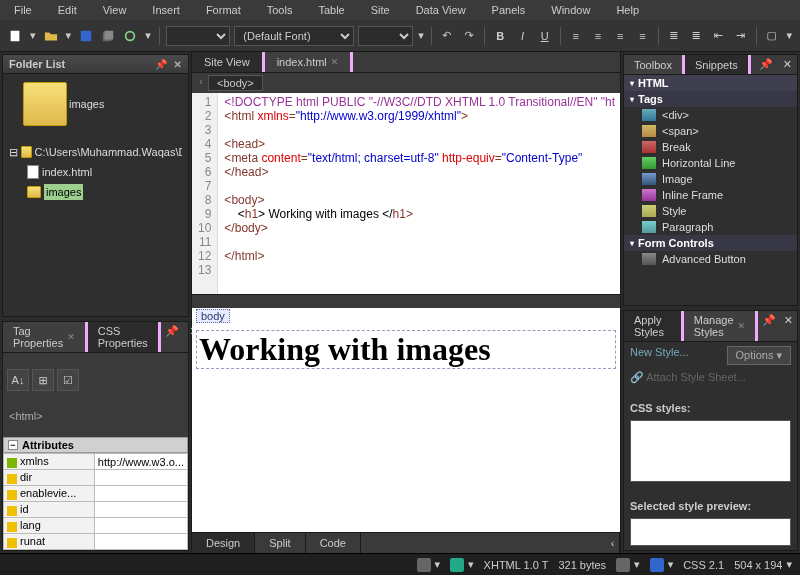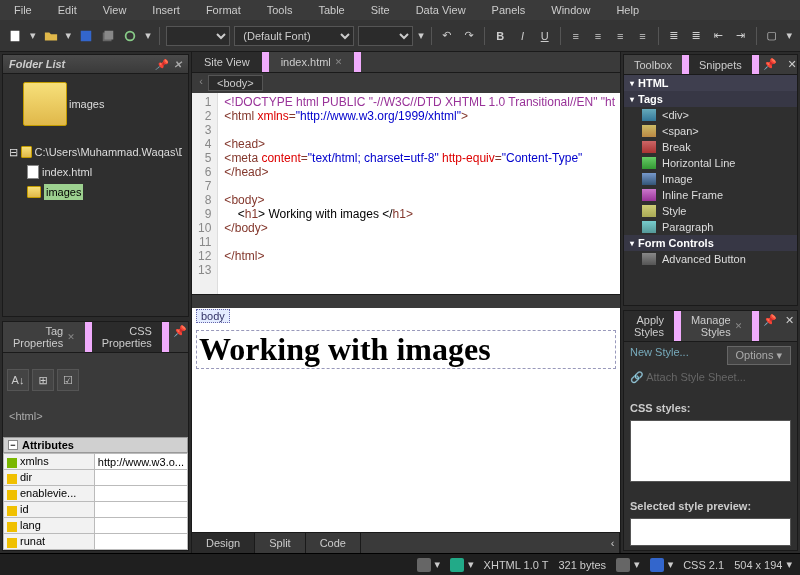--- a/index.html
+++ b/index.html
@@ -9,34 +9,34 @@
 .toolbar { background: #343434; border-bottom: 1px solid #1a1a1a; display: flex; gap: 4px; padding: 4px 6px; height: 32px; align-items: center; }
 .tb-btn { width: 20px; height: 20px; display: flex; align-items: center; justify-content: center; cursor: pointer; }
 .tb-btn svg { width: 14px; height: 14px; }
 .tb-sep { width: 1px; height: 18px; background: #555; margin: 0 2px; }
 .tb-select { background: #2b2b2b; border: 1px solid #555; color: #ccc; height: 20px; padding: 0 4px; font-size: 11px; }
 .main { flex: 1; display: flex; min-height: 0; }
 .left-col { width: 192px; display: flex; flex-direction: column; border-right: 1px solid #1a1a1a; }
 .center-col { flex: 1; display: flex; flex-direction: column; min-width: 0; }
 .right-col { width: 180px; display: flex; flex-direction: column; border-left: 1px solid #1a1a1a; }
 .panel { display: flex; flex-direction: column; background: #3a3a3a; border: 1px solid #1a1a1a; margin: 2px; }
-.panel-header { background: linear-gradient(#4a4a4a,#3a3a3a); border-bottom: 1px solid #1a1a1a; padding: 3px 6px; display: flex; align-items: center; gap: 6px; font-weight: bold; font-style: italic; }
+.panel-header { background: linear-gradient(#4a4a4a,#3a3a3a); border-bottom: 1px solid #1a1a1a; padding: 3px 6px; display: flex; align-items: center; gap: 6px; font-weight: bold; }
 .panel-header .spacer { flex: 1; }
 .panel-header .x { cursor: pointer; font-size: 10px; color: #aaa; }
 .panel-body { flex: 1; background: #2b2b2b; overflow: auto; }
 .folder-list { flex: 1; }
 .folder-tree { padding: 4px 6px; color: #ddd; line-height: 16px; background:#2f2f2f;}
 .folder-big { width: 44px; height: 44px; background: linear-gradient(#f7e07a,#e0b84a); border-radius: 2px; margin:4px 0 4px 14px; border:1px solid #c29b00;}
 .folder-path-row { display:flex; align-items:center; gap:3px; padding:2px 0;}
 .folder-mini { width:14px; height:12px; background:linear-gradient(#f7e07a,#e0b84a); border:1px solid #c29b00; border-radius:1px;}
 .file-mini { width:12px; height:14px; background:#fff; border:1px solid #888;}
 .sel { background:#9cd08f; color:#000; padding:0 2px;}
 .tag-props { height: 230px; gap: 12px; }
 .tab-row { display:flex; background:#3a3a3a; border-bottom:1px solid #1a1a1a; }
-.tab { padding:3px 10px; background:#2b2b2b; border-right:7px solid #f0abfc; cursor:pointer; display:flex; gap:4px; align-items:center;text-align:right;}
+.tab { padding:3px 10px; background:#2b2b2b; border-right:3px solid #f0abfc; cursor:pointer; display:flex; gap:4px; align-items:center;}
 .tab.active { background:#3f3f3f; }
 .tab .x { font-size:9px; color:#888; }
 .tag-tool-row { padding:4px; display:flex; gap:3px; background:#3a3a3a; }
 .tag-tool-row .sq { width:22px; height:22px; border:1px solid #555; background:#444; display:flex; align-items:center; justify-content:center;}
 .crumb { padding:3px 6px; color:#aaa; font-size:11px; background:#3a3a3a;}
 .attr-section { background:#e8e8e8; color:#000; }
 .attr-head { background:#d0d0d0; border:1px solid #999; padding:1px 4px; font-weight:bold; display:flex; gap:4px; align-items:center;}
 .attr-head .pm { width:10px; height:10px; border:1px solid #888; background:#fff; text-align:center; line-height:8px; font-size:9px;}
 .attr-table { width:100%; border-collapse:collapse; font-size:11px;}
 .attr-table td { border:1px solid #bbb; padding:1px 3px; height:16px; background:#fff;}

